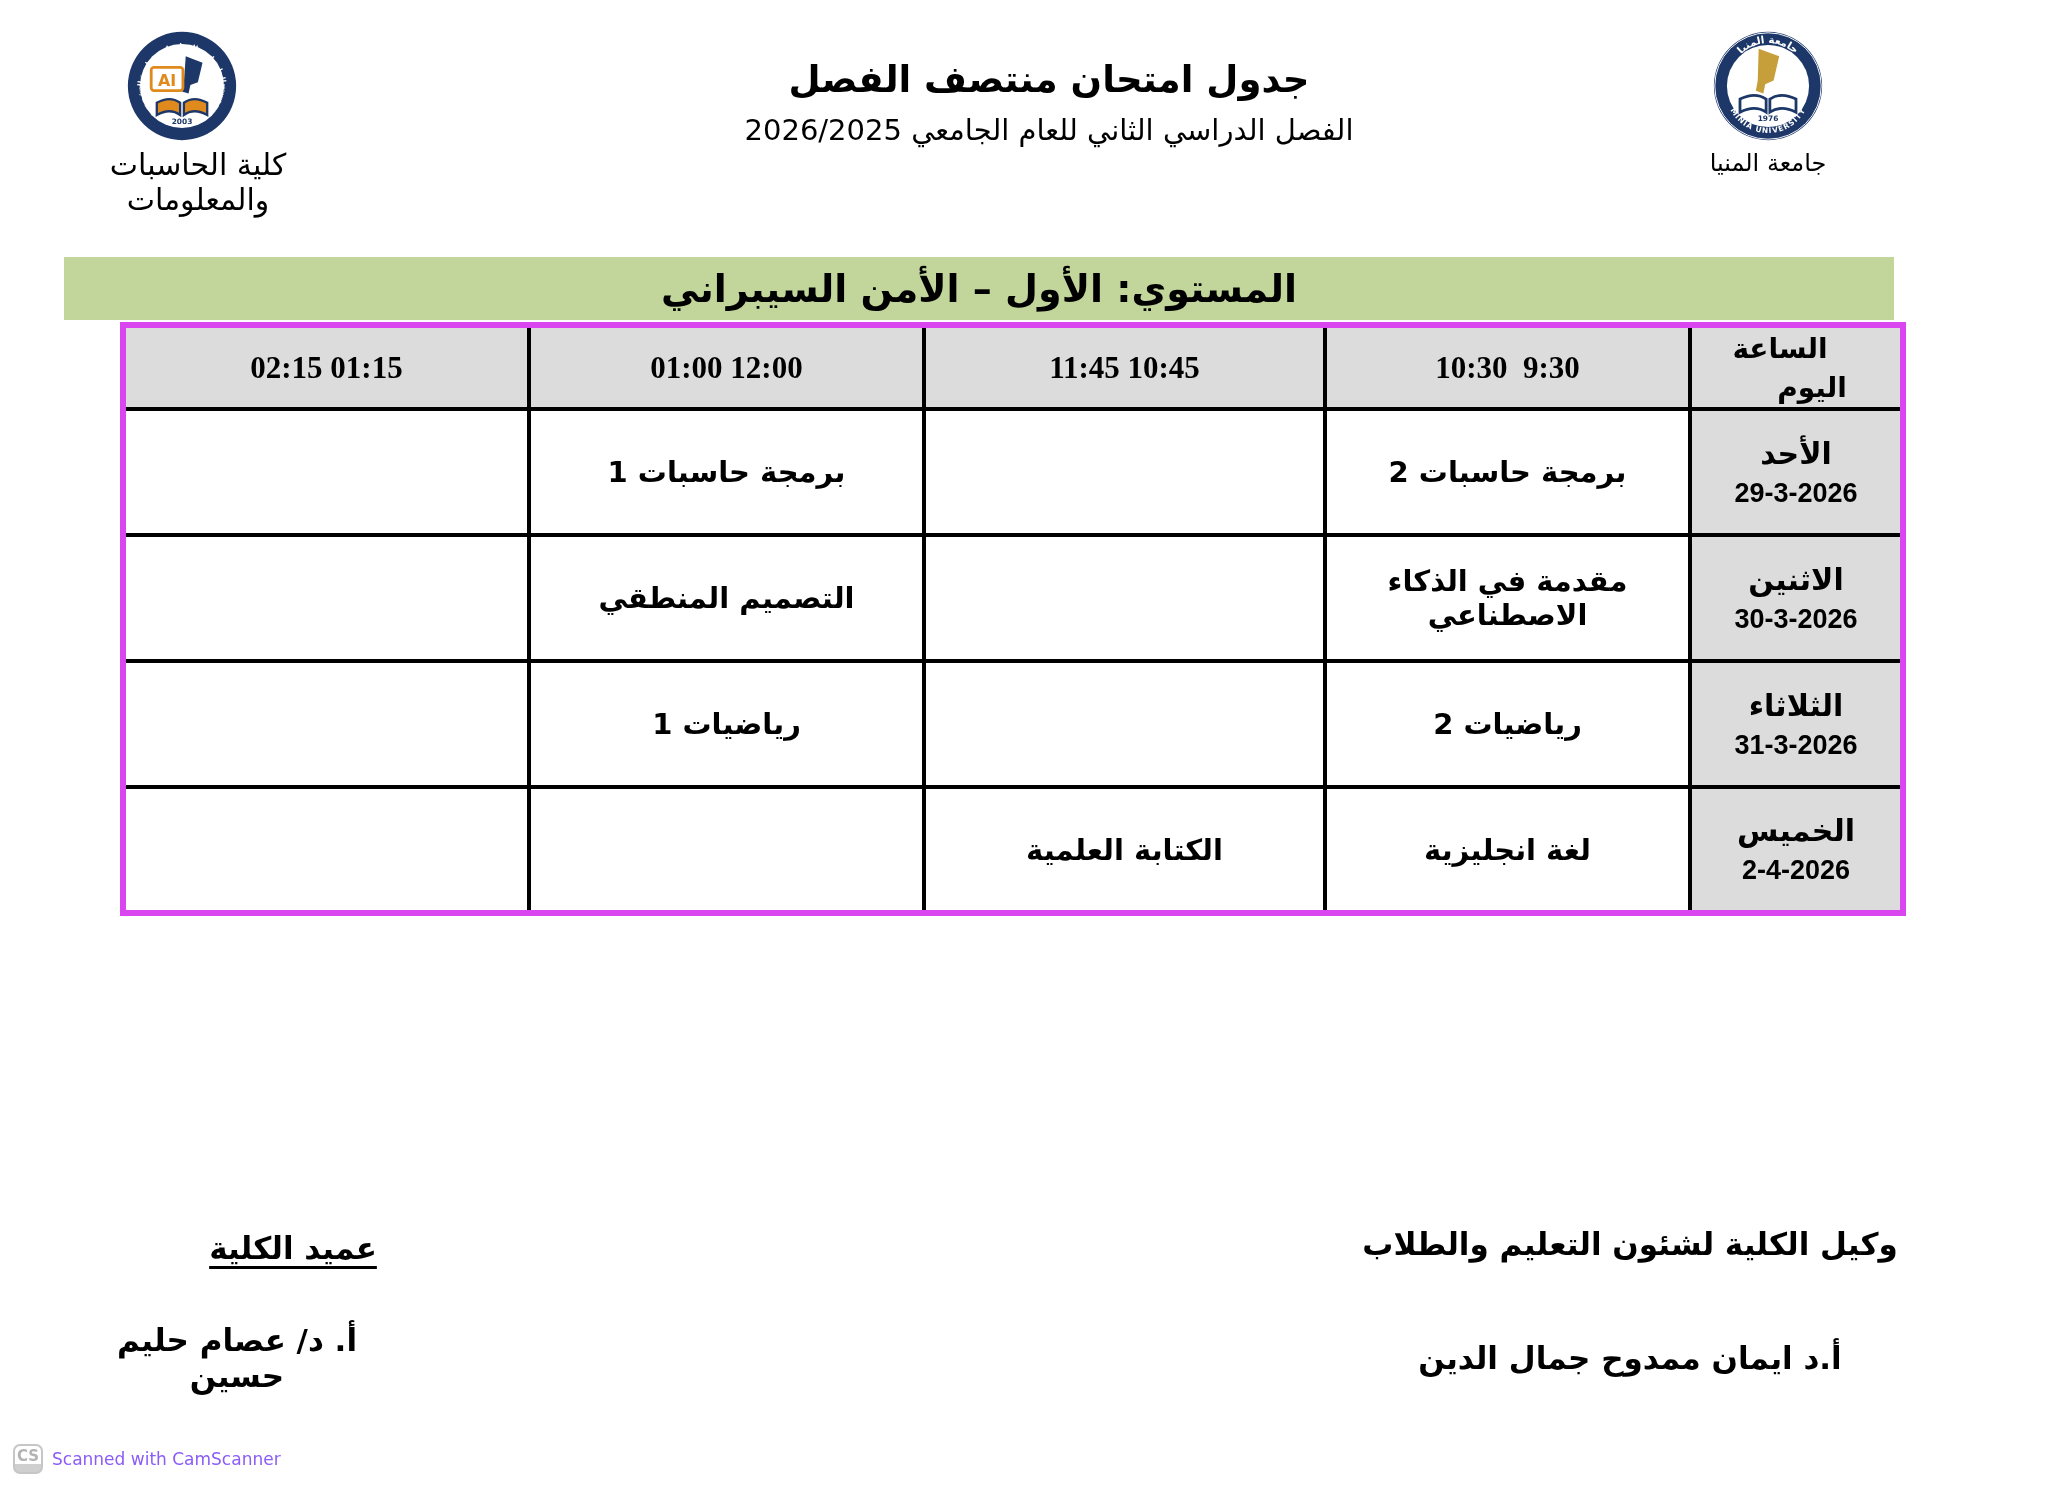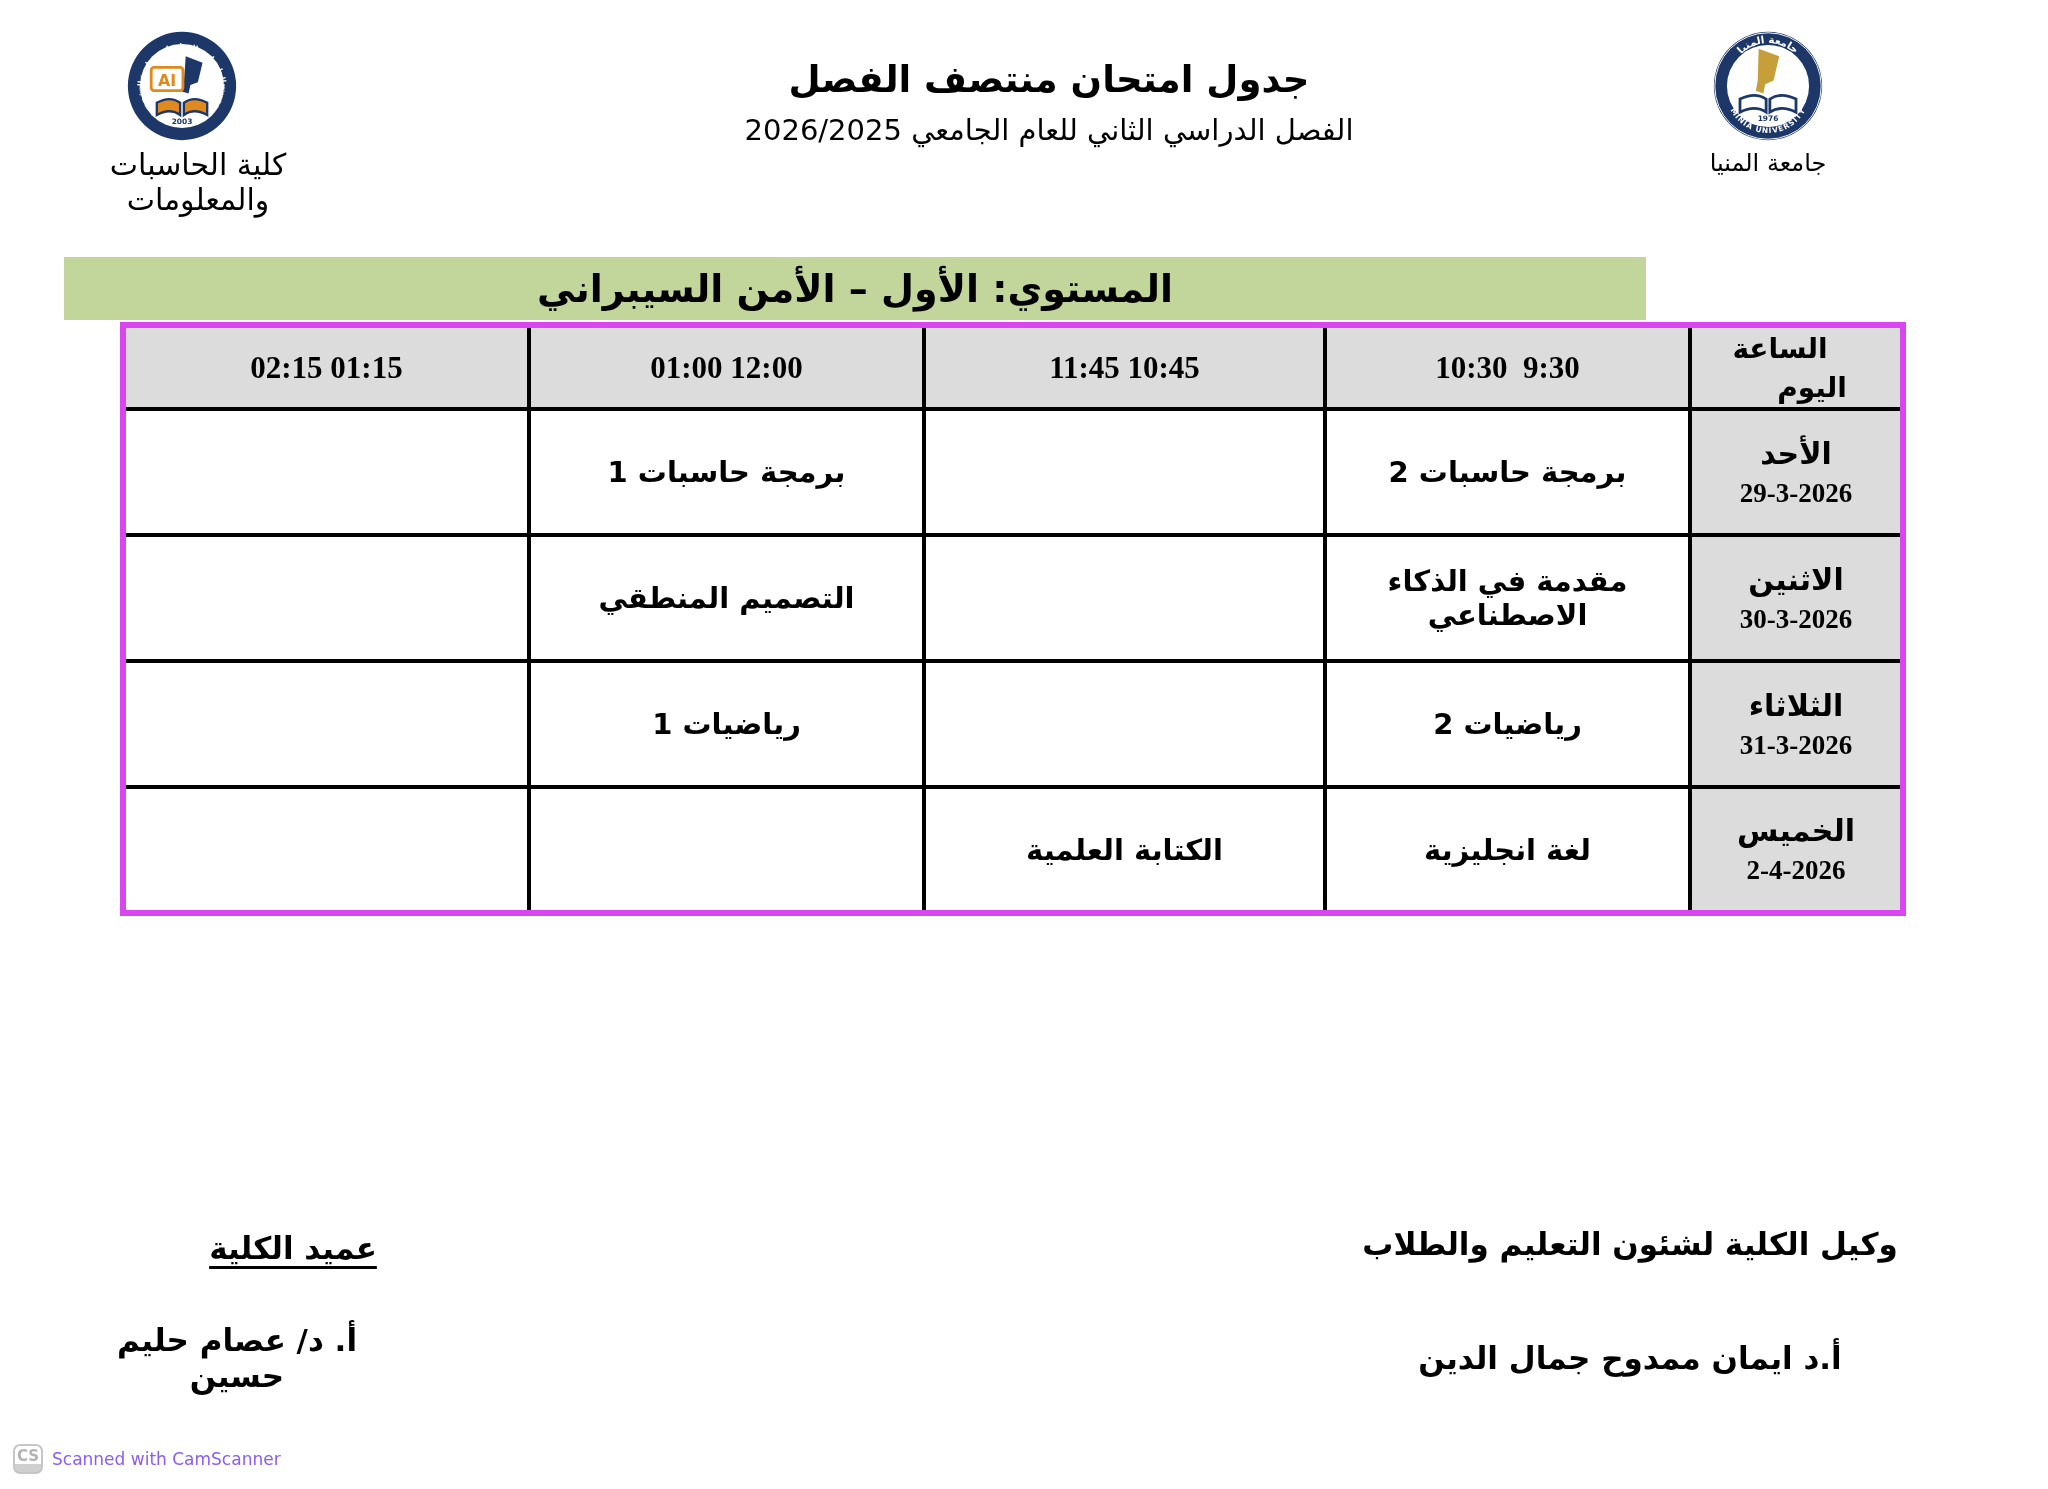--- a/index.html
+++ b/index.html
@@ -16,21 +16,21 @@
   .doc-title   { left:424px; top:58px;  width:1250px; text-align:center; font-size:37px; font-weight:bold; }
   .doc-subtitle{ left:424px; top:113px; width:1250px; text-align:center; font-size:29px; }
   .logo        { width:112px; height:112px; }
   .fac-logo    { left:126px;  top:30px; }
   .uni-logo    { left:1712px; top:30px; }
   .fac-caption { left:44px;   top:147px; width:308px; text-align:center; font-size:30px; }
   .uni-caption { left:1692px; top:149px; width:152px; text-align:center; font-size:24px; }
 
   
   .banner {
-    left:64px; top:257px; width:1582px; height:63px;
+    left:64px; top:257px; width:1830px; height:63px;
     background:#c2d69b; display:flex; align-items:center; justify-content:center;
   }
   .banner-title { font-size:38px; font-weight:bold; }
 
   
   .exam-table {
     position:absolute; left:120px; top:322px; width:1780px;
     border-collapse:collapse; table-layout:fixed;
     border:6px solid #d946ef;
   }
@@ -41,21 +41,21 @@
   .exam-table tbody tr { height:126px; }
   .head-cell, .day-cell { background:#dcdcdc; }
   .time {
     direction:ltr; unicode-bidi:isolate; white-space:pre;
     font-family:"Liberation Serif","DejaVu Serif",serif; font-weight:bold; font-size:31px;
   }
   .corner-hour { font-size:28px; font-weight:bold; transform:translateX(-16px); }
   .corner-day  { font-size:28px; font-weight:bold; transform:translateX(16px); margin-top:6px; }
   .day-name { font-size:30px; font-weight:bold; }
   .day-date {
-    font-family:Liberation Serif, serif; font-size:27px; margin-top:7px;
+    font-family:Liberation Sans, sans-serif; font-size:27px; margin-top:7px;
   }
   .ltr { direction:ltr; unicode-bidi:isolate; display:inline-block; }
   .subject { font-size:29px; font-weight:bold; }
 
   
   .sig { text-align:center; font-size:31px; font-weight:bold; }
   .sig-vice-title { left:1330px; top:1226px; width:600px; }
   .sig-vice-name  { left:1330px; top:1340px; width:600px; }
   .sig-dean-title { left:143px;  top:1230px; width:300px; text-decoration:underline; text-underline-offset:7px; }
   .sig-dean-name  { left:87px;   top:1322px; width:300px; }

